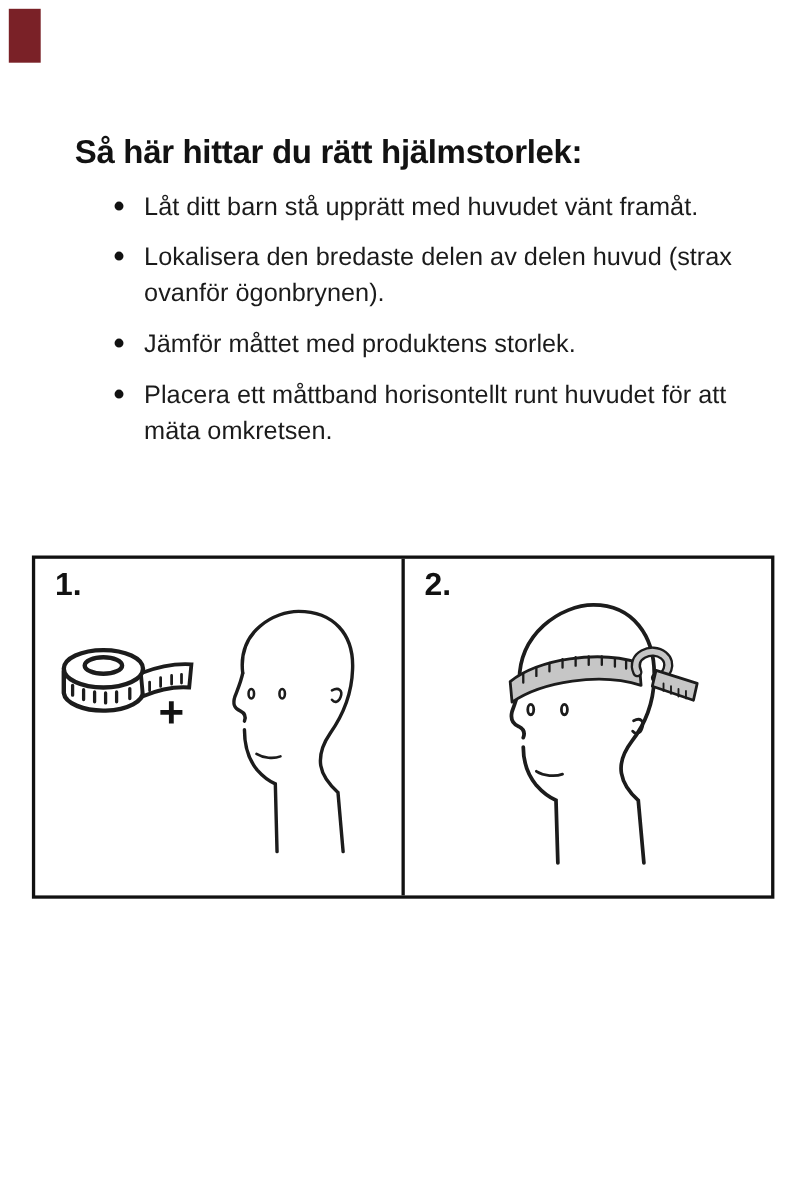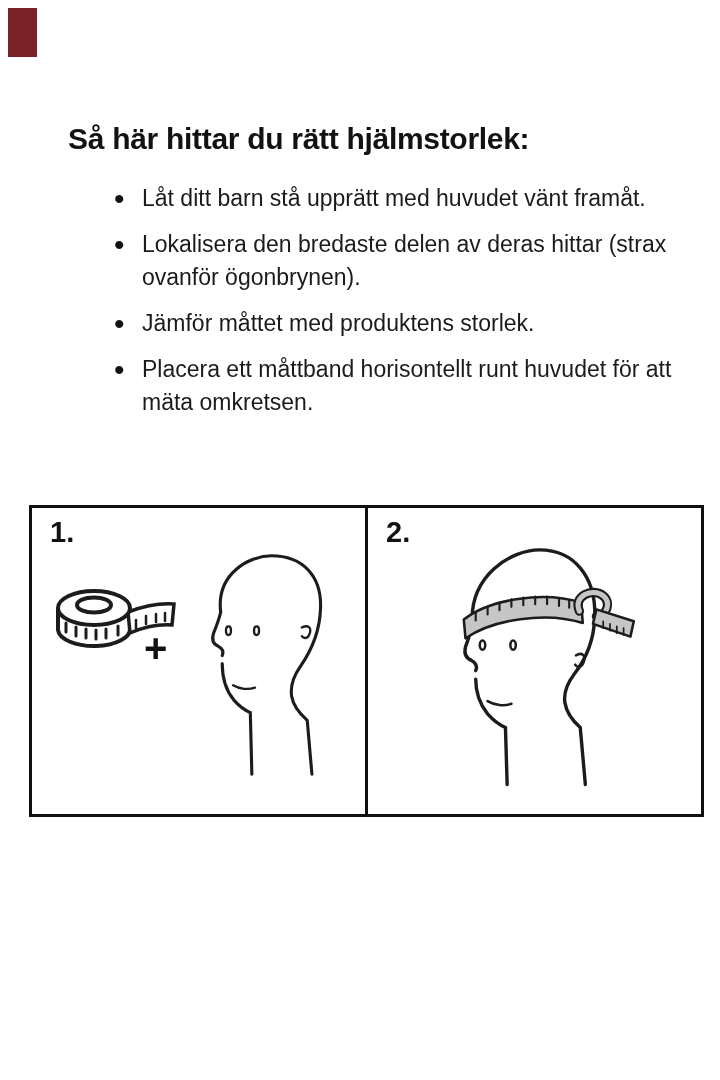--- a/index.html
+++ b/index.html
@@ -10,21 +10,21 @@
   }
   .corner-accent{position:absolute; left:8px; top:8px; width:29px; height:49px; background:#7a2127;}
   .bottom-accent{position:absolute; left:0; top:1056px; width:720px; height:24px; background:#7a2127;}
 
   .heading{
     position:absolute; left:68px; top:102px; width:620px;
     font-size:30px; font-weight:bold; letter-spacing:-0.3px; color:#121212;
   }
   .bullet-list{
     position:absolute; left:68px; top:170px; width:568px;
-    margin:12px; padding:0 0 0 62px; list-style:none;
+    margin:1px; padding:0 0 0 62px; list-style:none;
     font-size:23px; line-height:33px; color:#1b1b1b;
   }
   .bullet-list li{position:relative; margin-bottom:13px;}
   .bullet-list li::before{
     content:"\2022"; position:absolute; left:-28px; top:0;
     font-size:30px; line-height:33px; color:#111;
   }
 
   .panels{
     position:absolute; left:29px; top:505px; width:675px; height:312px;
@@ -56,21 +56,21 @@
 <body>
 
 <div class="page">
 
   <div class="corner-accent"></div>
 
   <h1 class="heading">Så här hittar du rätt hjälmstorlek:</h1>
 
   <ul class="bullet-list">
     <li>Låt ditt barn stå upprätt med huvudet vänt framåt.</li>
-    <li>Lokalisera den bredaste delen av deras hittar (strax ovanför ögonbrynen).</li>
+    <li>Lokalisera den bredaste delen av delen huvud (strax ovanför ögonbrynen).</li>
     <li>Jämför måttet med produktens storlek.</li>
     <li>Placera ett måttband horisontellt runt huvudet för att mäta omkretsen.</li>
   </ul>
 
   <div class="panels">
 
     <div class="panel">
       <svg viewBox="0 0 333 306">
 
         <g fill="#ffffff" stroke="#1c1c1c" stroke-linecap="round">

